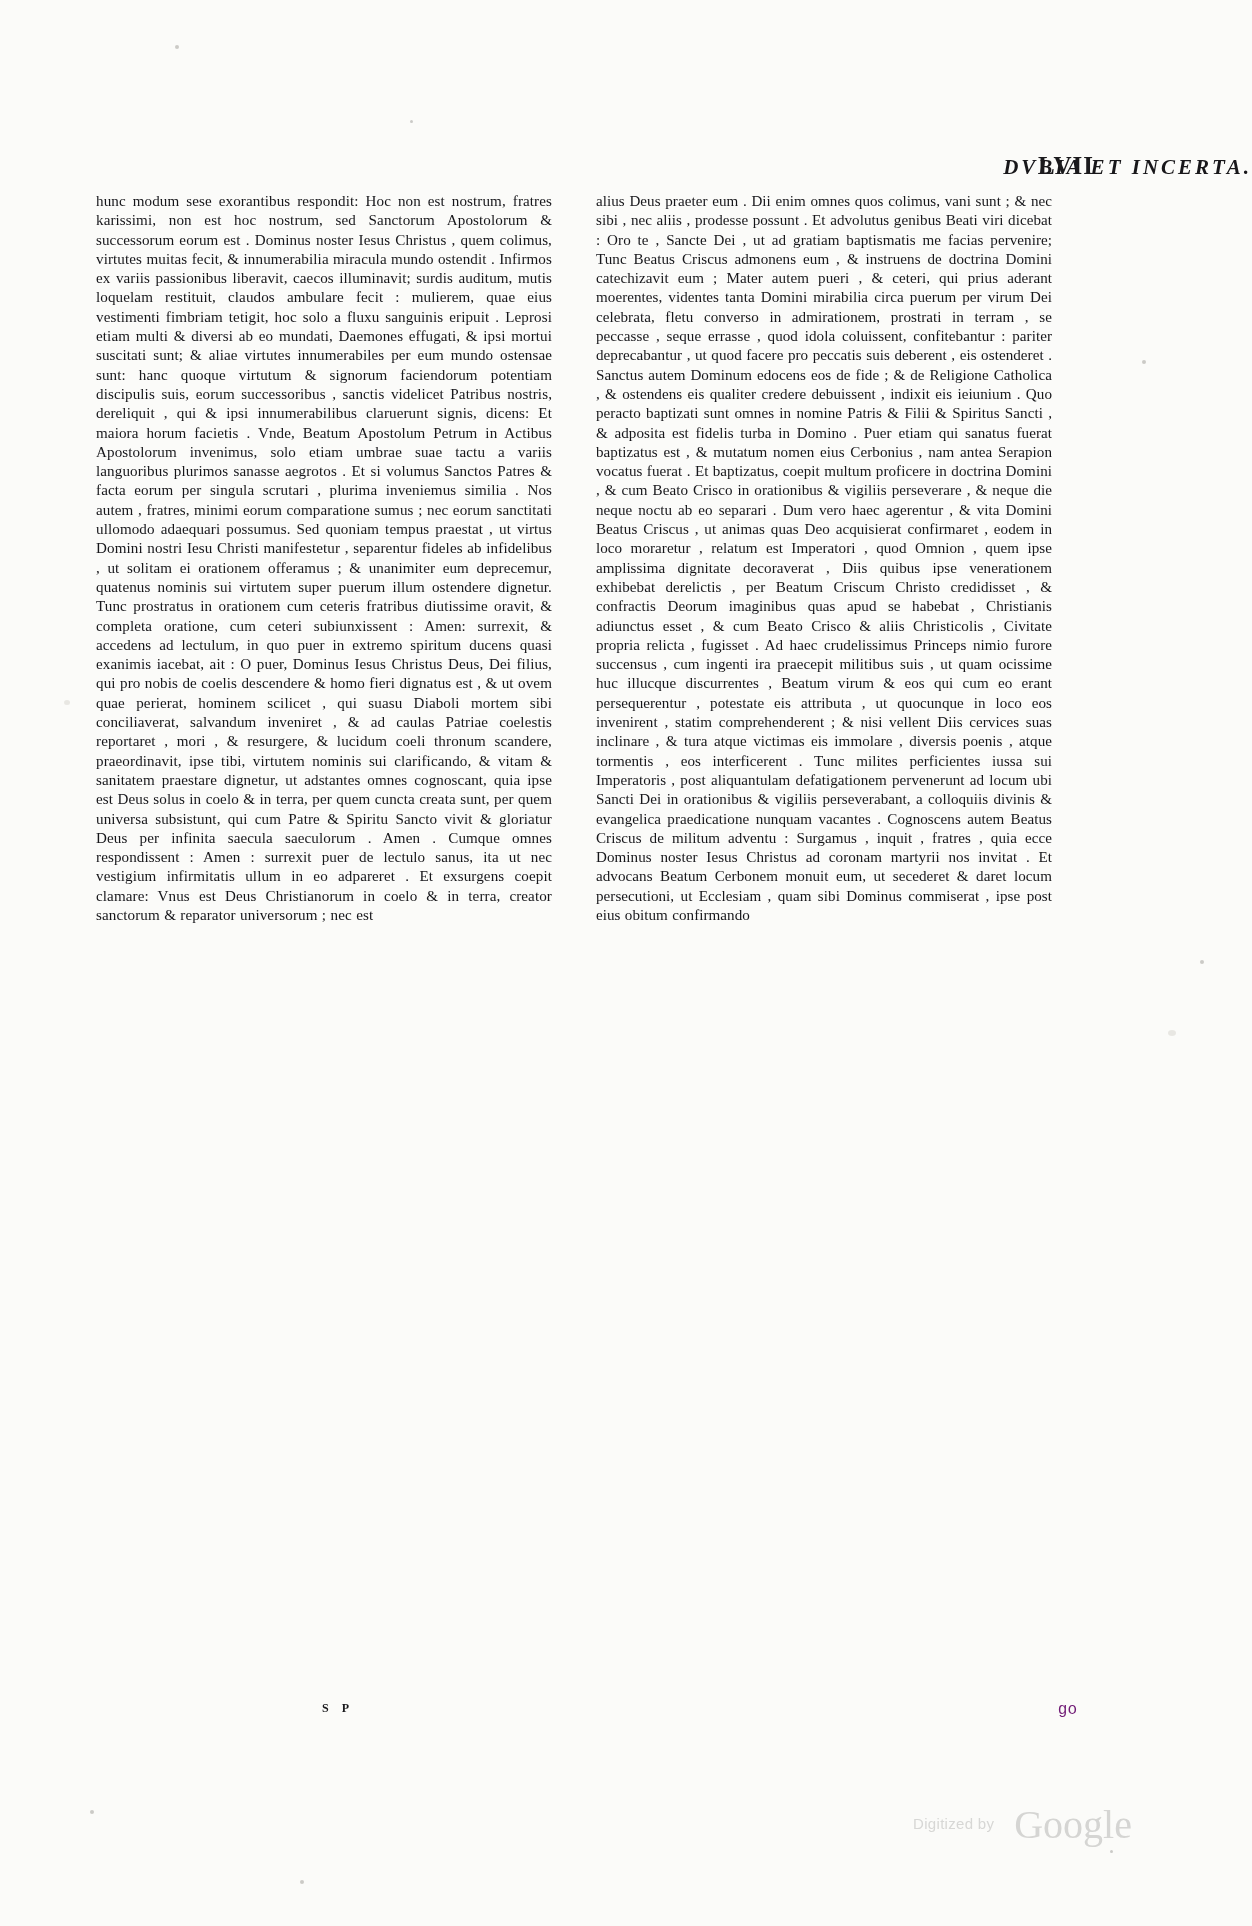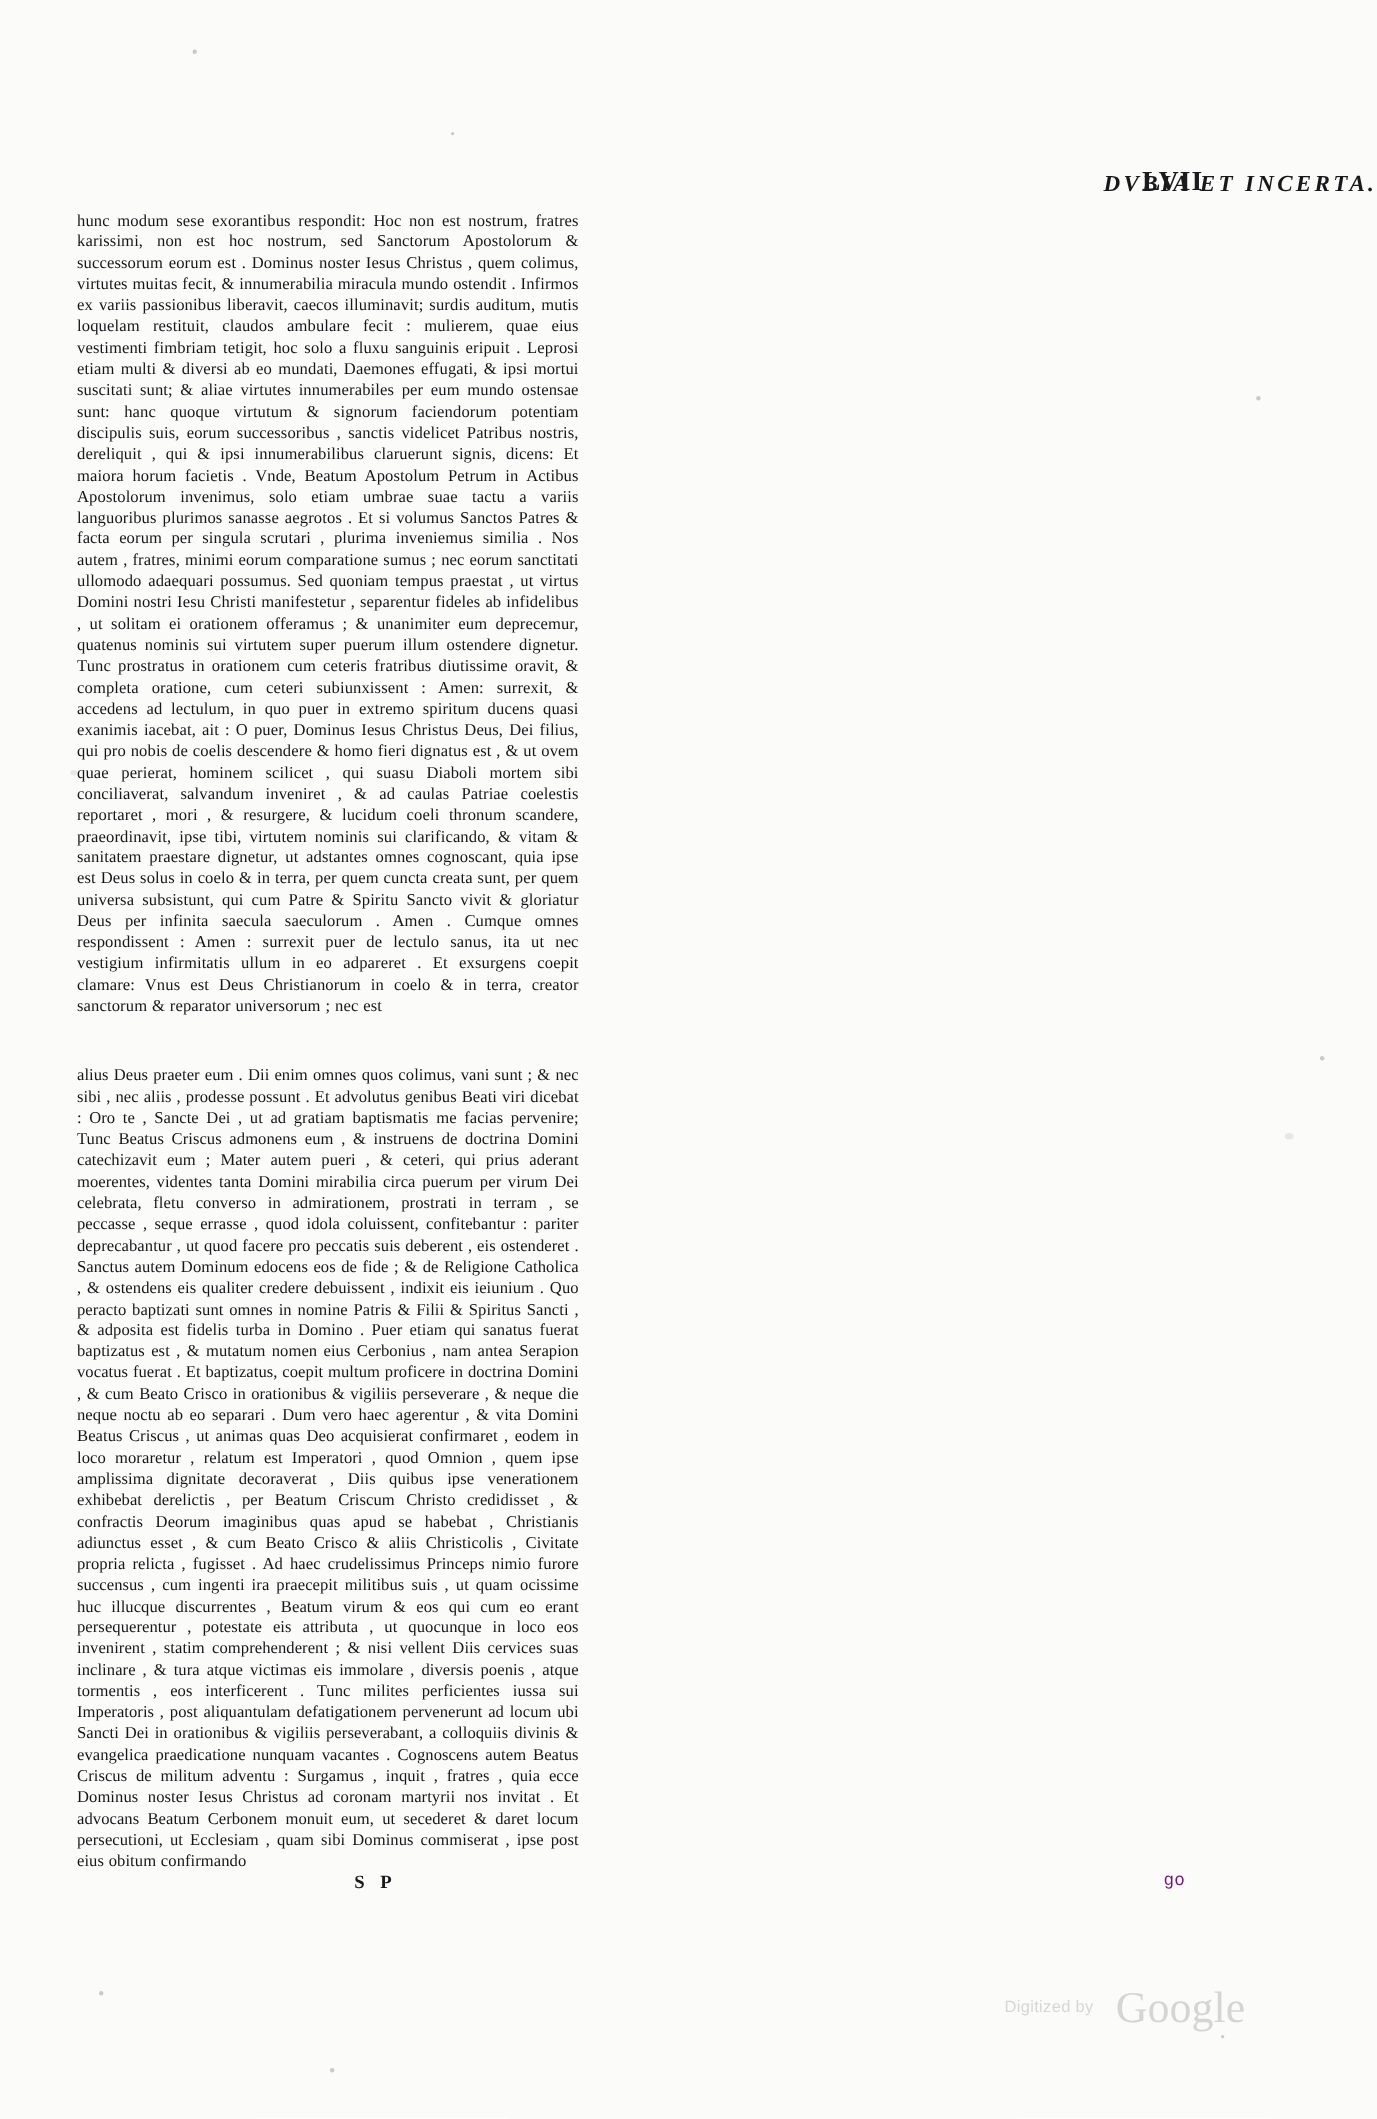--- a/index.html
+++ b/index.html
@@ -60,26 +60,25 @@
     font-size: 25px;
     font-weight: bold;
     letter-spacing: 1px;
     color: #1b1a1d;
     font-family: "Liberation Serif", serif;
   }
 
   
   .columns {
     position: absolute;
-    left: 70px;
+    left: 96px;
     top: 192px;
     width: 1090px;
     display: flex;
     gap: 44px;
-    flex-direction: column;
   }
   .col {
     width: 456px;
   }
   .col p {
     margin: 0;
     font-size: 15.1px;
     line-height: 19.3px;
     text-align: justify;
     color: #16161a;
@@ -90,21 +89,21 @@
   .col.right p {
     letter-spacing: .05px;
     font-family: Liberation Serif, serif;
   }
 
   
   .signature {
     position: absolute;
     left: 322px;
     top: 1701px;
-    font-size: 17px;
+    font-size: 12px;
     font-weight: bold;
     letter-spacing: 5px;
     color: #1a1a1d;
   }
   .catchword {
     position: absolute;
     right: 175px;
     top: 1701px;
     font-size: 16px;
     color: #701a75;

